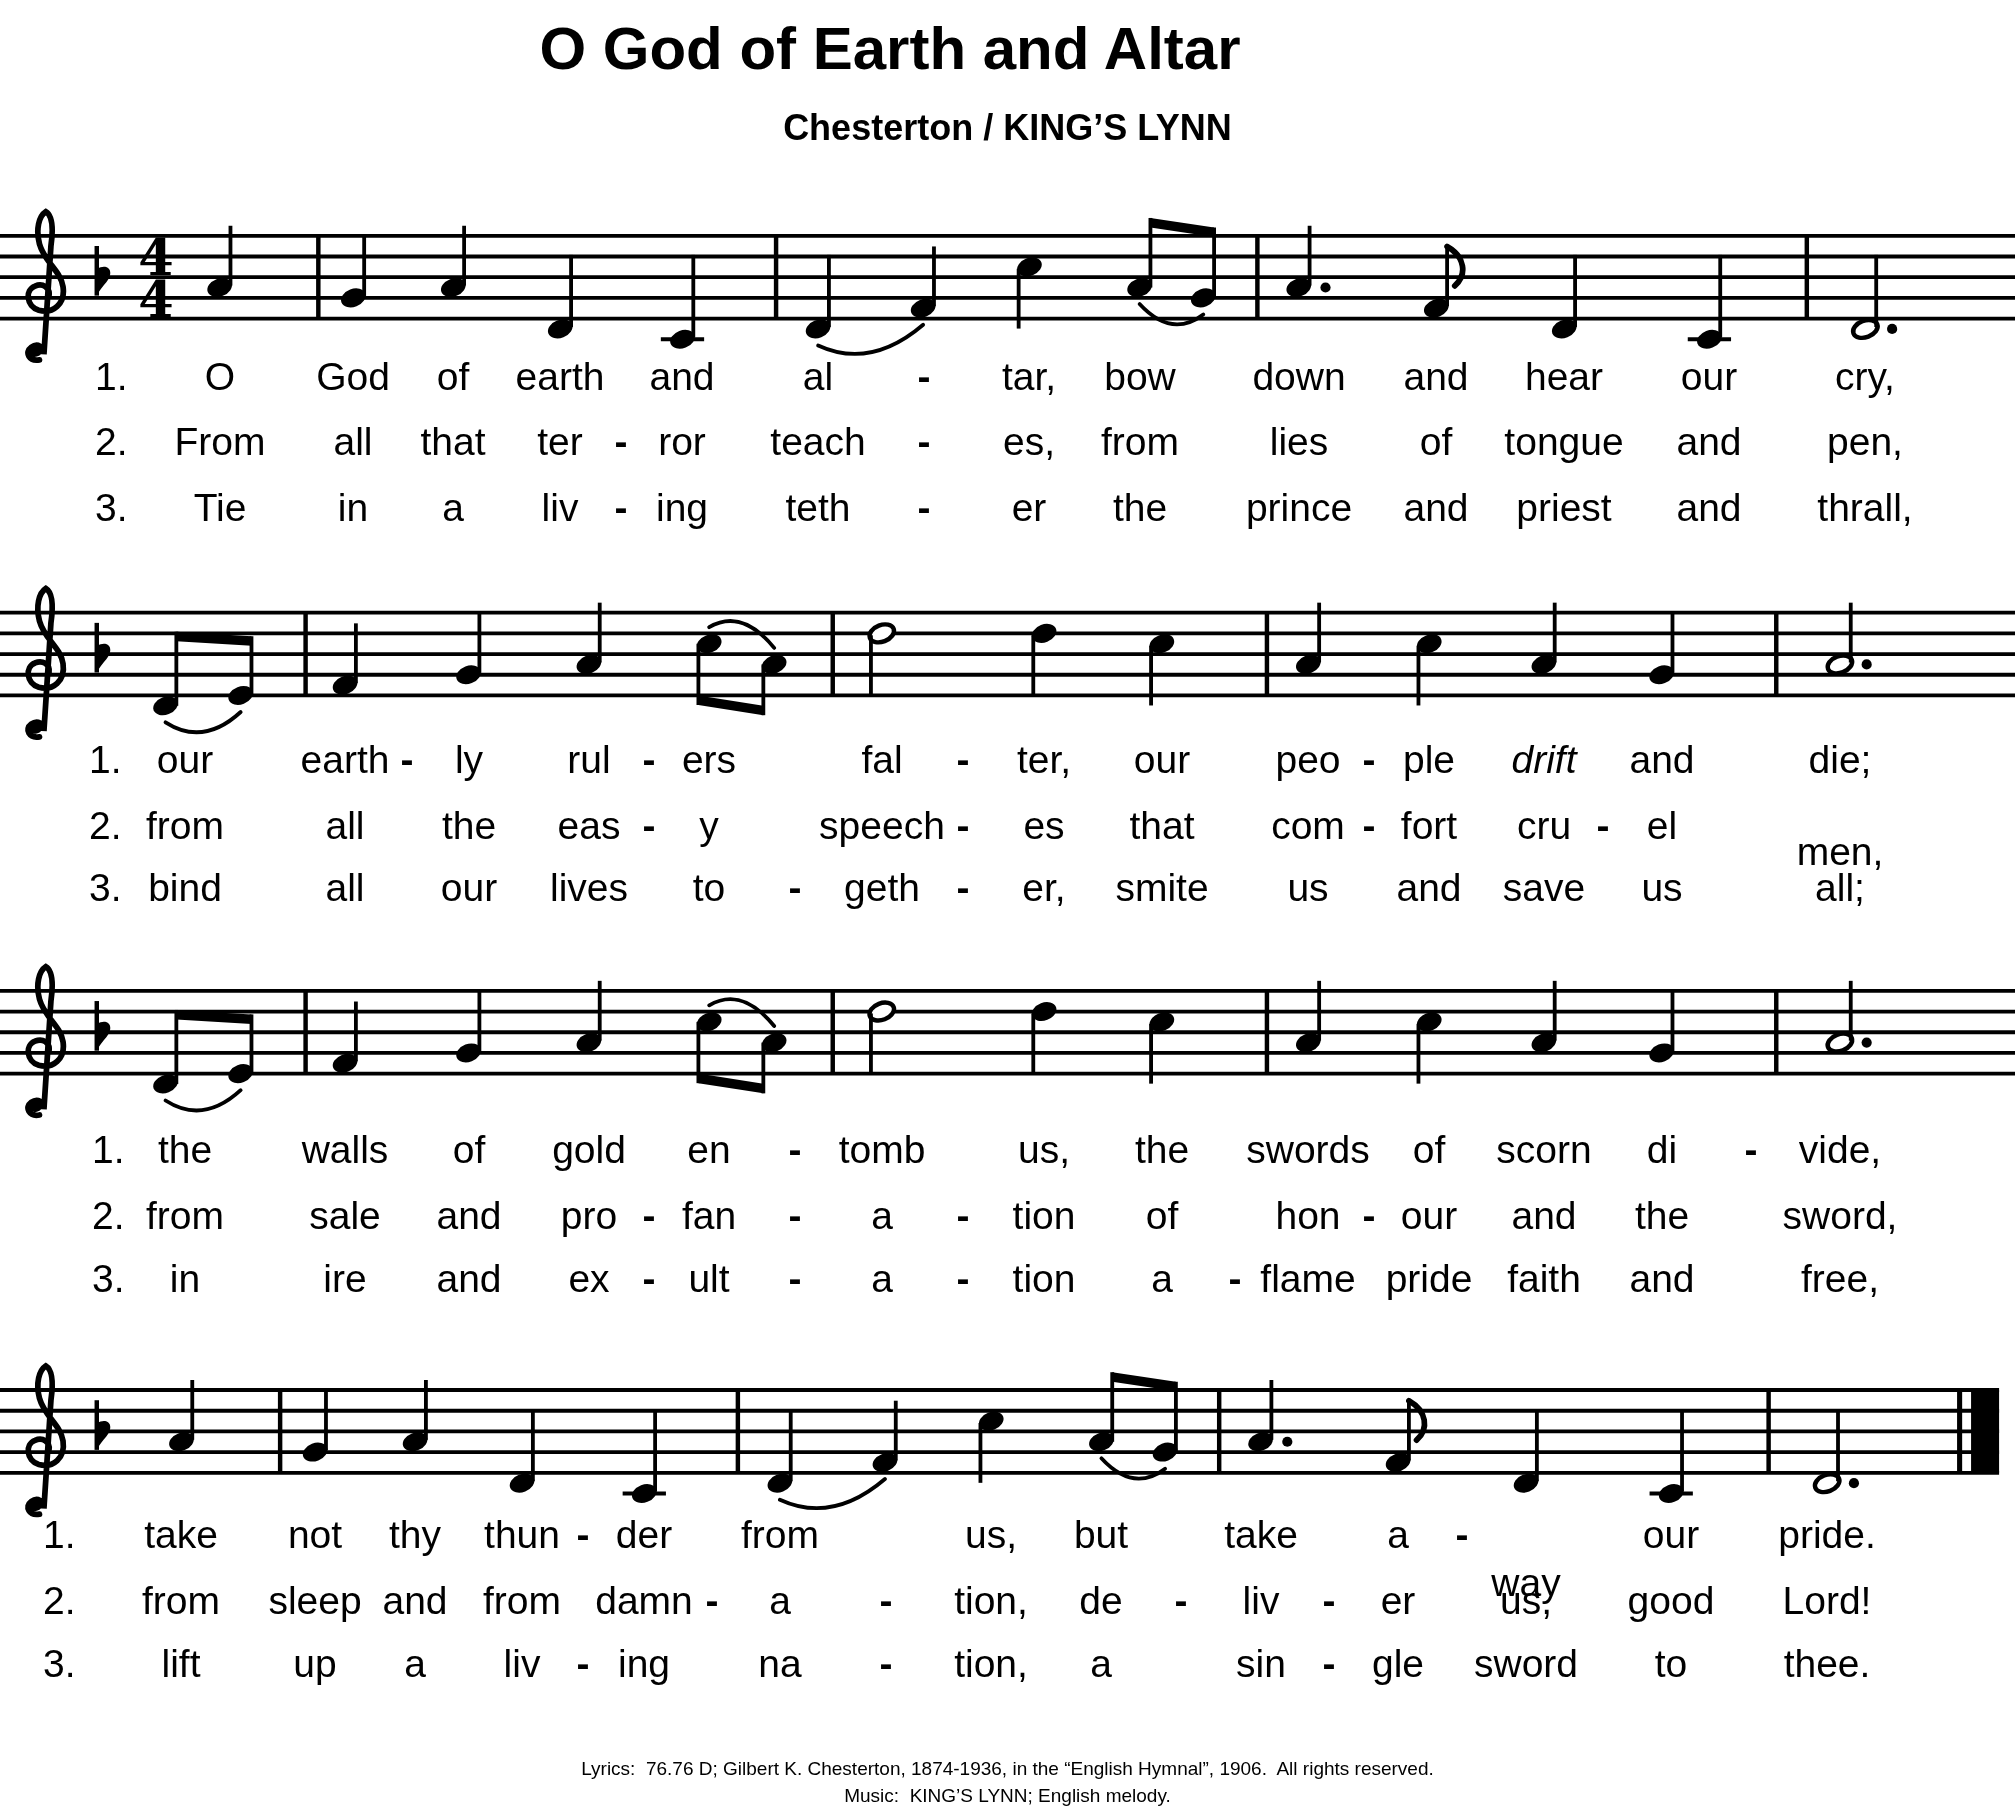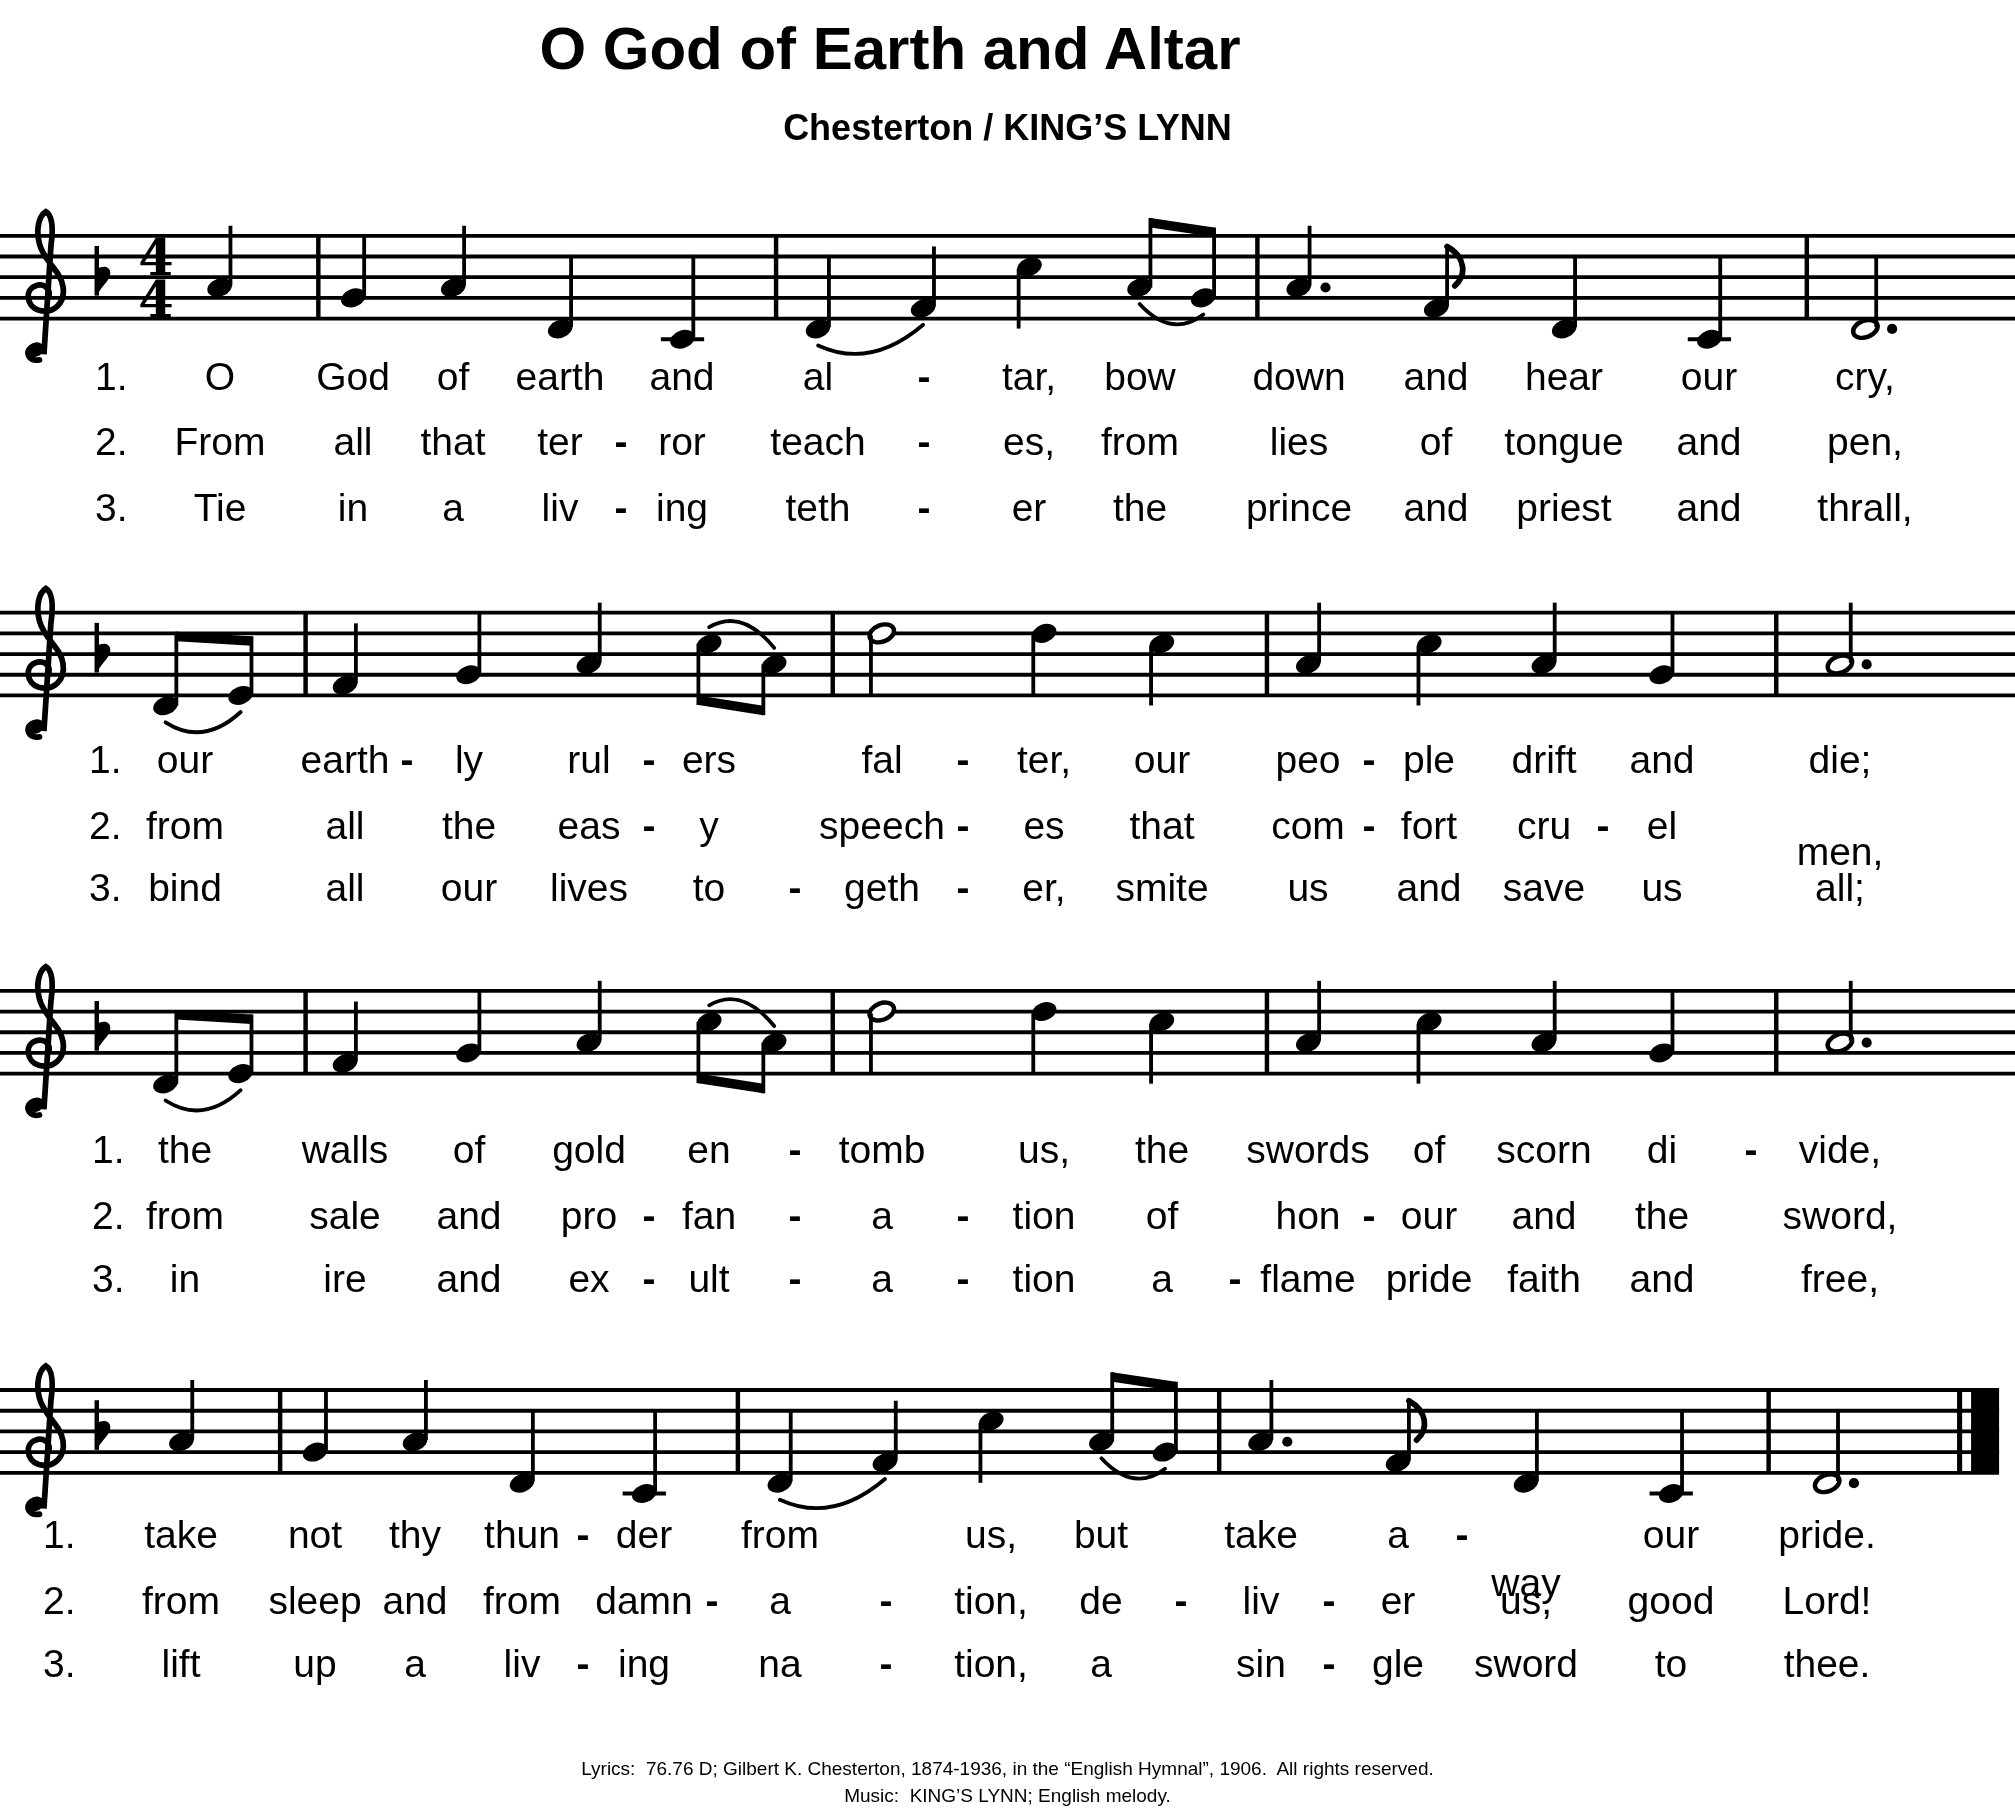--- a/index.html
+++ b/index.html
@@ -423,21 +423,21 @@
       <span class="syll" style="left: 185px; top: 740px;">our</span>
       <span class="syll" style="left: 345px; top: 740px;">earth</span>
       <span class="syll" style="left: 469px; top: 740px;">ly</span>
       <span class="syll" style="left: 589px; top: 740px;">rul</span>
       <span class="syll" style="left: 709px; top: 740px;">ers</span>
       <span class="syll" style="left: 882px; top: 740px;">fal</span>
       <span class="syll" style="left: 1044px; top: 740px;">ter,</span>
       <span class="syll" style="left: 1162px; top: 740px;">our</span>
       <span class="syll" style="left: 1308px; top: 740px;">peo</span>
       <span class="syll" style="left: 1429px; top: 740px;">ple</span>
-      <span class="syll" style="left: 1544px; top: 740px;">drift</span>
+      <span class="syll" style="left: 1544px; top: 740px; font-style: italic;">drift</span>
       <span class="syll" style="left: 1662px; top: 740px;">and</span>
       <span class="syll" style="left: 1840px; top: 740px;">die;</span>
       <span class="hyph" style="left: 407px; top: 740px;">-</span>
       <span class="hyph" style="left: 649px; top: 740px;">-</span>
       <span class="hyph" style="left: 963px; top: 740px;">-</span>
       <span class="hyph" style="left: 1369px; top: 740px;">-</span>
       <span class="vnum" style="left: 89px; top: 806px;">2.</span>
       <span class="syll" style="left: 185px; top: 806px;">from</span>
       <span class="syll" style="left: 345px; top: 806px;">all</span>
       <span class="syll" style="left: 469px; top: 806px;">the</span>

